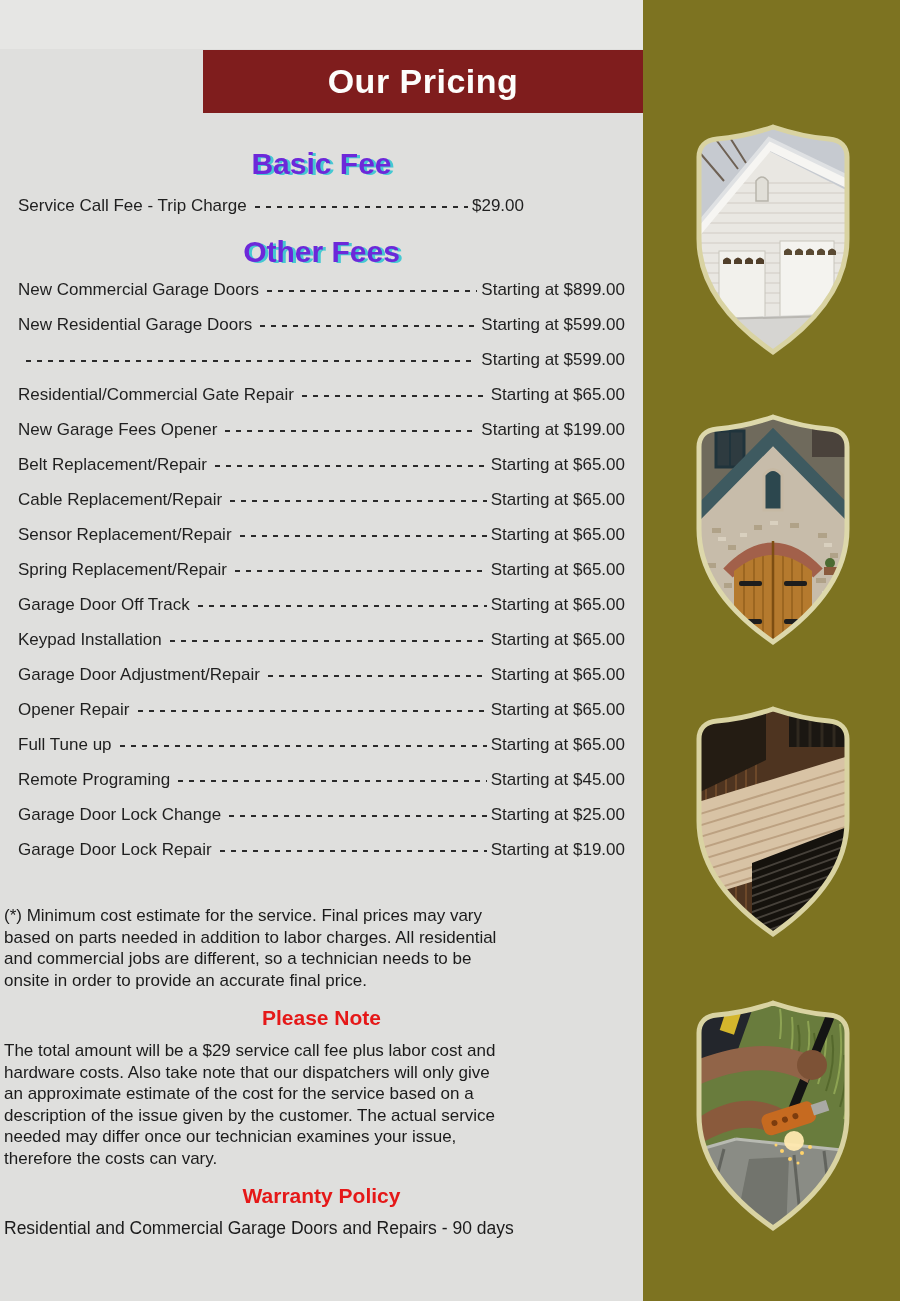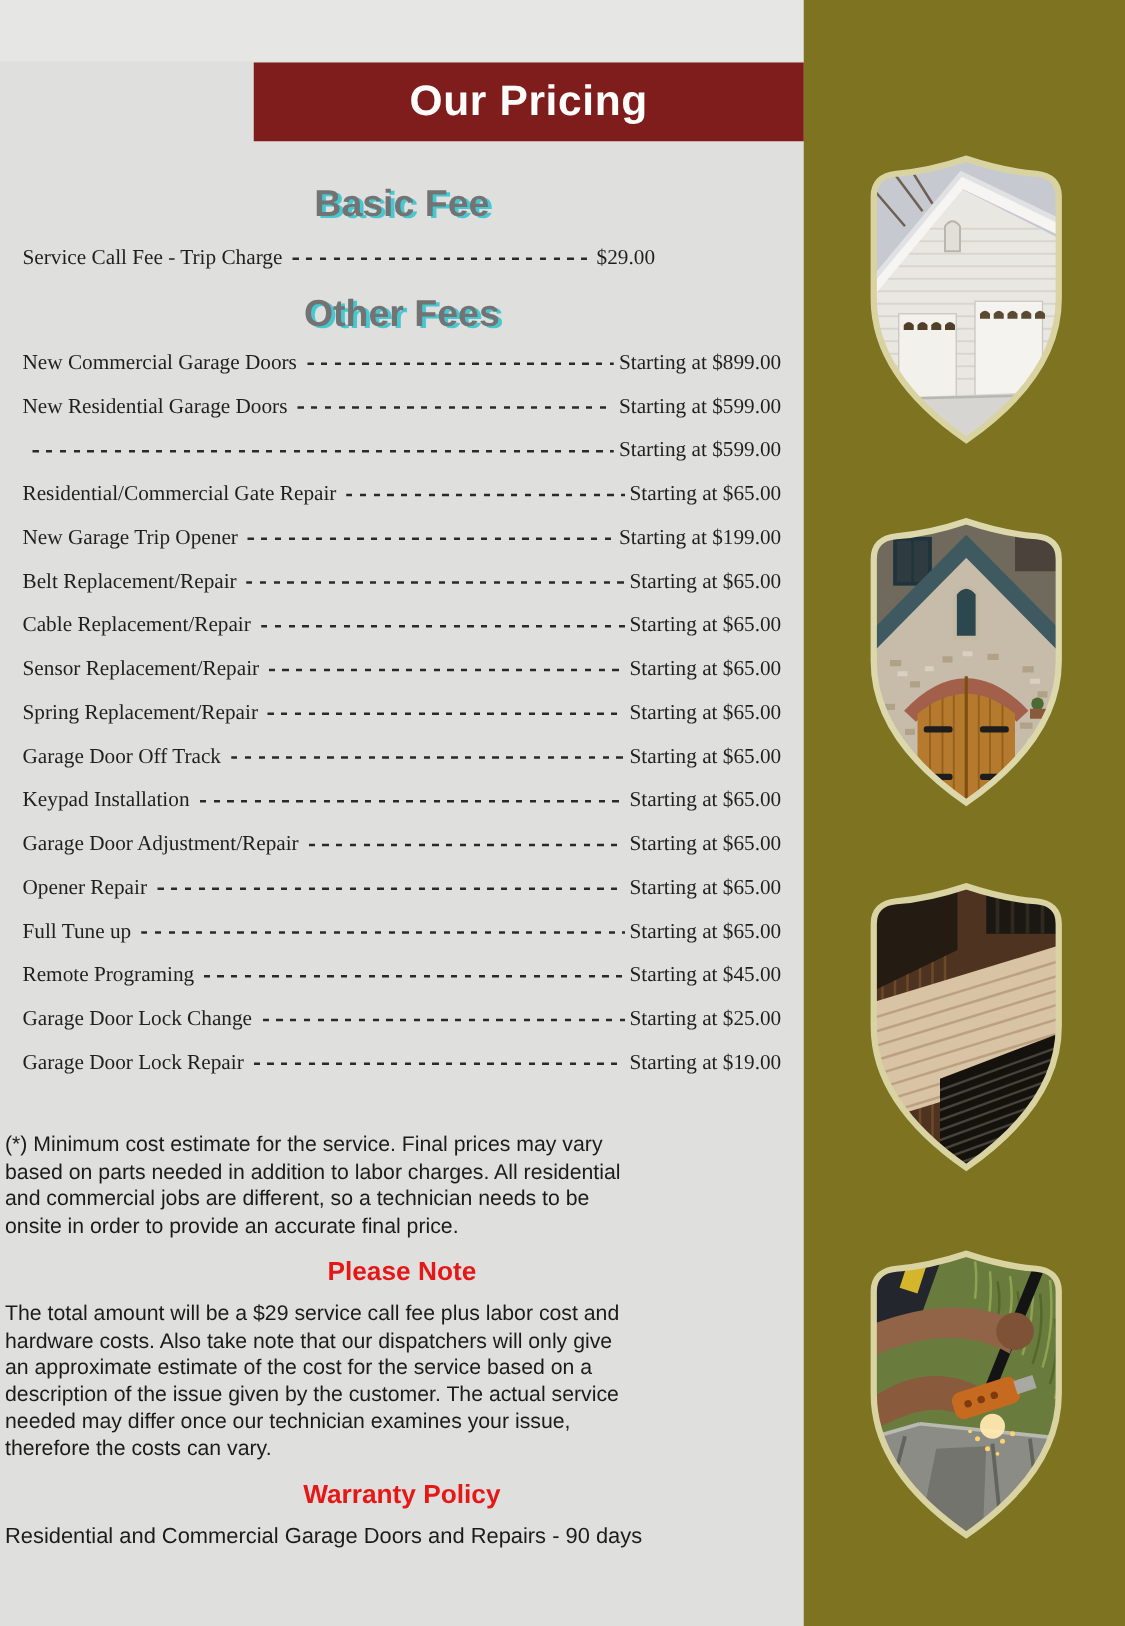--- a/index.html
+++ b/index.html
@@ -13,28 +13,28 @@
   .right-col{position:absolute;left:643px;top:0;width:257px;height:1301px;background:#7d7321;}
   .header-bar{
     position:absolute;left:203px;top:50px;width:440px;height:63px;background:#7f1d1d;
     display:flex;align-items:center;justify-content:center;
   }
   .header-bar h1{
     margin:0;color:#fdfdfb;font-size:34px;font-weight:bold;letter-spacing:.5px;
   }
   .section-heading{
     position:absolute;left:0;width:643px;text-align:center;margin:0;
-    color:#737373;font-weight:bold;font-size:30px;
+    color:#6d28d9;font-weight:bold;font-size:30px;
     text-shadow:3px 1px 0 #45c8d2;
   }
   #basic-heading{top:147px;}
   #other-heading{top:235px;}
   .fee-row{
     display:flex;align-items:center;height:35px;
-    font-size:17px;color:#1f1f1f;white-space:nowrap;font-family:Liberation Serif, serif;
+    font-size:17px;color:#1f1f1f;white-space:nowrap;
   }
   .fee-leader{
     flex:1;height:2px;align-self:center;margin:2px 4px 0 8px;
     background-image:repeating-linear-gradient(to right,#2a2a2a 0 5px,transparent 5px 11px);
   }
   #basic-row{position:absolute;left:18px;top:188px;width:506px;}
   #fee-list{position:absolute;left:18px;top:272px;width:607px;}
   .para{
     position:absolute;left:0;width:707px;margin:4px;text-align:left;
     font-size:17px;line-height:21.5px;color:#1b1b1b;white-space:pre-line;
@@ -93,21 +93,21 @@
       <span>Starting at $599.00</span>
     </div>
 
     <div class="fee-row">
       <span>Residential/Commercial Gate Repair</span>
       <span class="fee-leader"></span>
       <span>Starting at $65.00</span>
     </div>
 
     <div class="fee-row">
-      <span>New Garage Trip Opener</span>
+      <span>New Garage Fees Opener</span>
       <span class="fee-leader"></span>
       <span>Starting at $199.00</span>
     </div>
 
     <div class="fee-row">
       <span>Belt Replacement/Repair</span>
       <span class="fee-leader"></span>
       <span>Starting at $65.00</span>
     </div>
 

